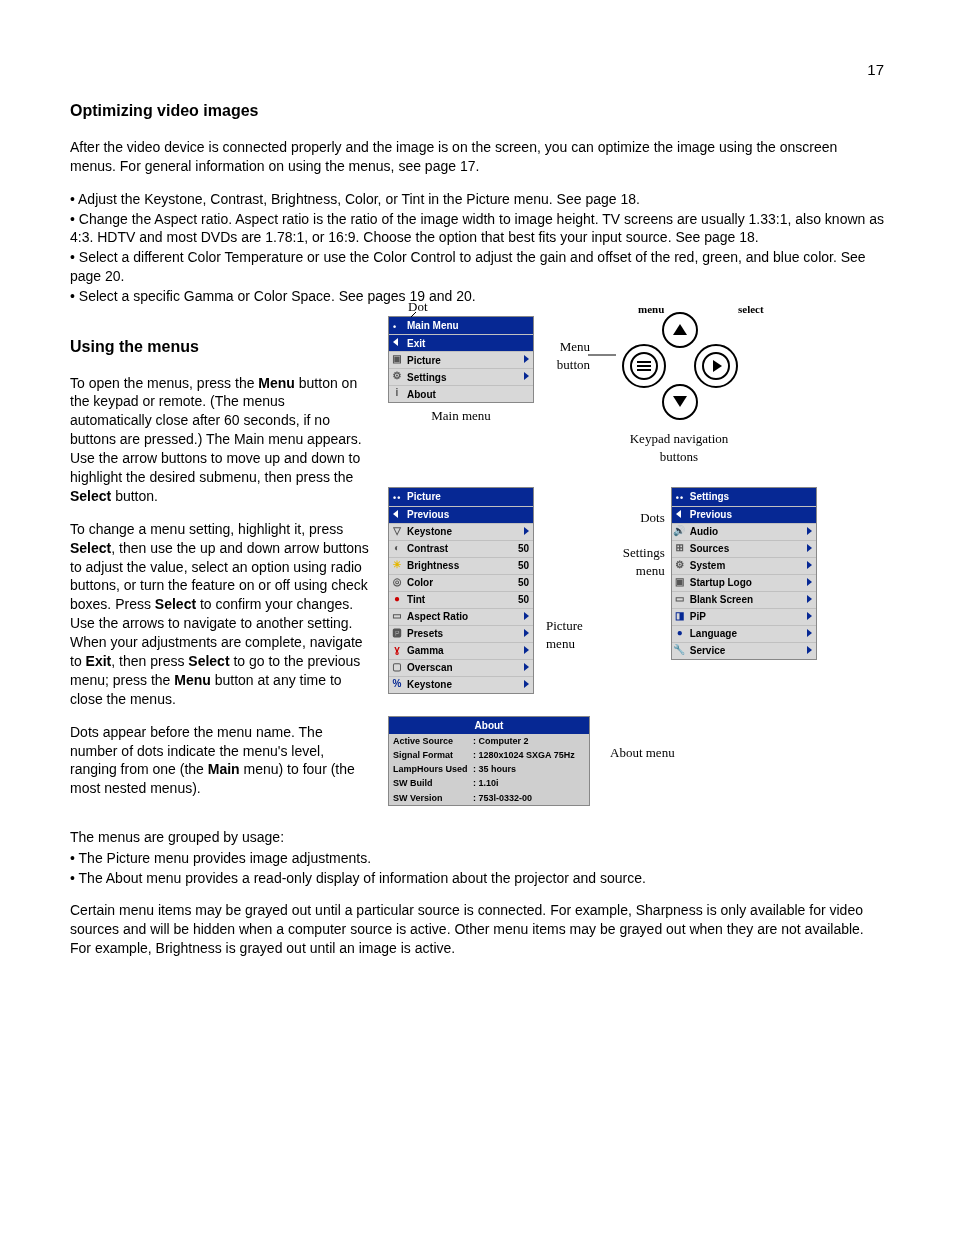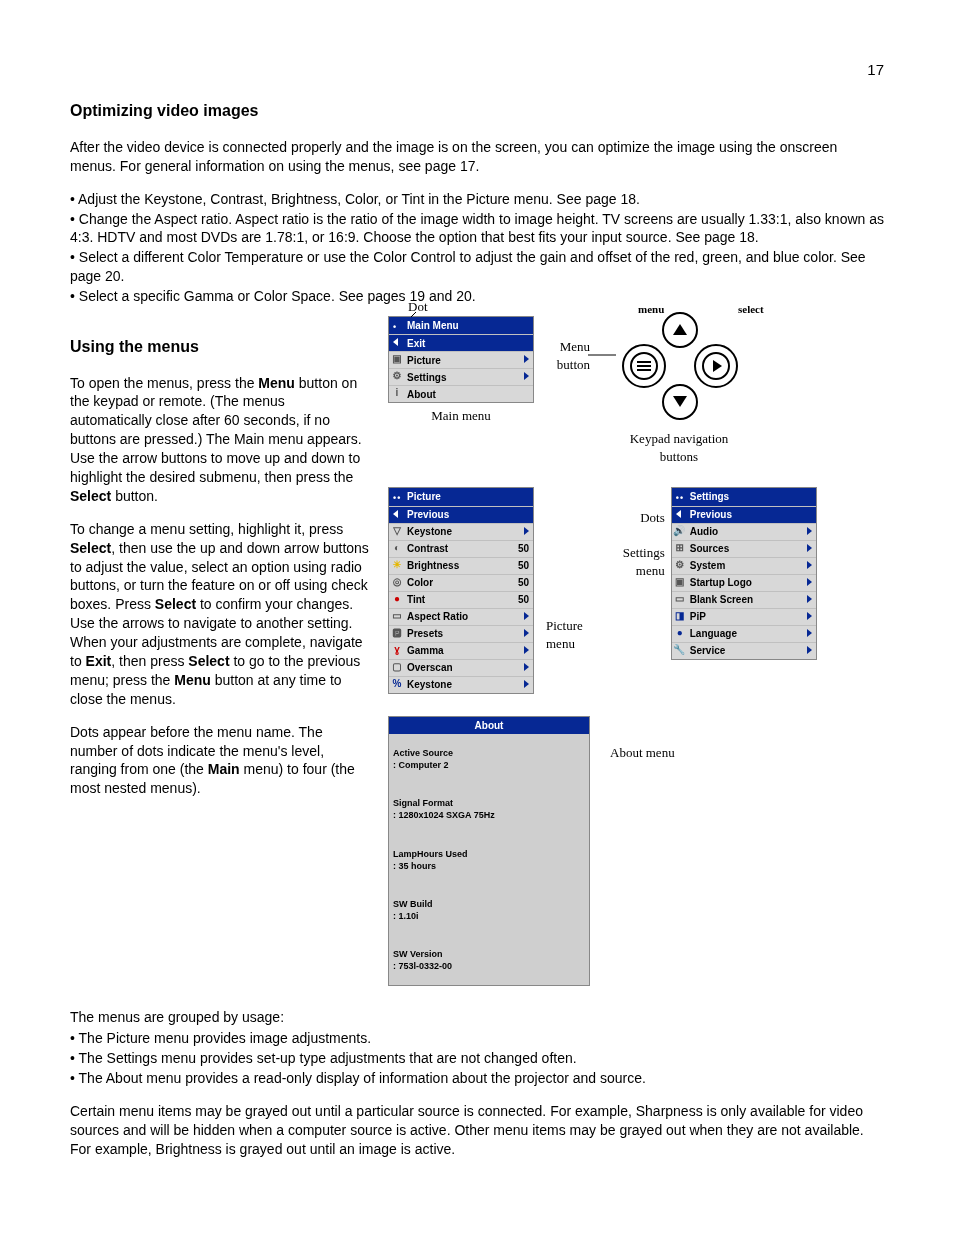--- a/index.html
+++ b/index.html
@@ -71,21 +71,21 @@
   .kpwrap { position: relative; width: 170px; height: 140px; }
   .circ { position:absolute; border:2.5px solid #000; border-radius:50%; background:#fff; display:flex; align-items:center; justify-content:center; }
   .arrow-up { width:0;height:0;border-left:7px solid transparent;border-right:7px solid transparent;border-bottom:11px solid #000; }
   .arrow-down { width:0;height:0;border-left:7px solid transparent;border-right:7px solid transparent;border-top:11px solid #000; }
   .burger { width:14px;height:2px;background:#000;box-shadow:0 4px 0 #000,0 -4px 0 #000; }
   .tri-play { width:0;height:0;border-top:6px solid transparent;border-bottom:6px solid transparent;border-left:9px solid #000;margin-left:3px; }
 
   
   .about-box { width:200px; background:#cfcfcf; border:1px solid #888; font-size:9px; font-family:Verdana,Arial,sans-serif; }
   .about-box .hdr { background:#062894;color:#fff;text-align:center;padding:2px 0;font-weight:bold;font-size:10px; }
-  .about-box .r { display:flex; padding:13px 4px;flex-direction:column; }
+  .about-box .r { display:flex; padding:1px 4px; }
   .about-box .r .k { width:80px; font-weight:bold; }
   .about-box .r .v { flex:1; font-weight:bold; }
 
   .figrow { display:flex; align-items:flex-start; gap:20px; margin-bottom:22px; }
   .lead-line { font-family:"Times New Roman",serif;font-size:13px; }
 </style>
 </head>
 <body>
 
 <div class="page-num">17</div>
@@ -319,17 +319,16 @@
           </div>
       </div>
       <div class="label-small" style="margin-top:28px;">About menu</div>
     </div>
   </div>
 </div>
 
 <p style="margin-bottom:2px;">The menus are grouped by usage:</p>
 <div class="bullets">
   <div>• The Picture menu provides image adjustments.</div>
-  <div>• The Settings menu provides set-up type adjustments that are not changed often.</div>
   <div>• The About menu provides a read-only display of information about the projector and source.</div>
 </div>
 
 <p style="margin-top:14px;">Certain menu items may be grayed out until a particular source is connected. For example, Sharpness is only available for video sources and will be hidden when a computer source is active. Other menu items may be grayed out when they are not available. For example, Brightness is grayed out until an image is active.</p>
 
 </body></html>

